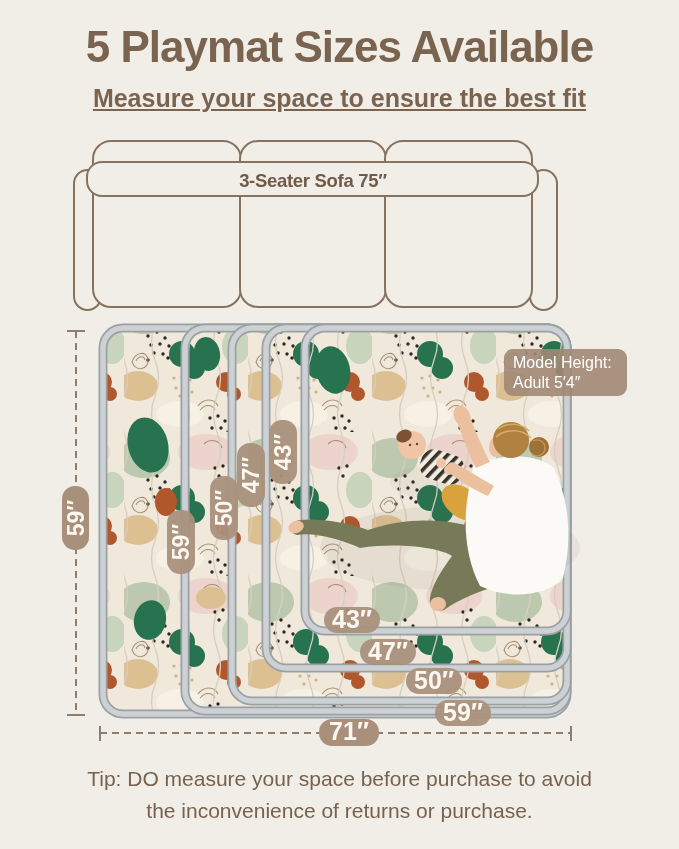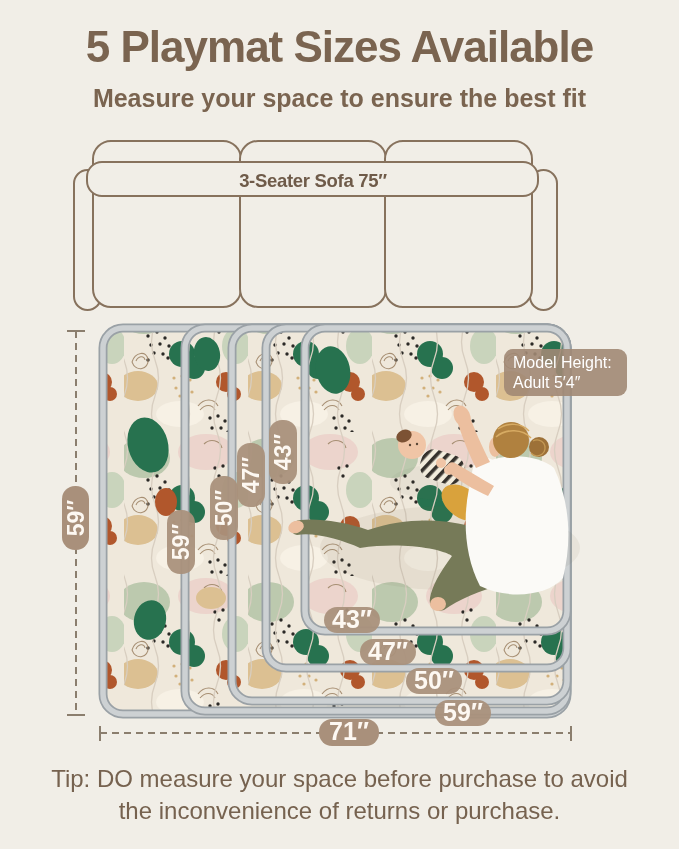--- a/index.html
+++ b/index.html
@@ -7,25 +7,25 @@
     position:relative;width:679px;height:849px;margin:0 auto;
     background:#f1eee7;overflow:hidden;
     font-family:"Liberation Sans",sans-serif;
   }
   .title{
     position:absolute;top:22px;left:0;width:100%;text-align:center;
     font-size:44px;font-weight:bold;color:#7a6450;letter-spacing:-1px;
   }
   .subtitle{
     position:absolute;top:84px;left:0;width:100%;text-align:center;
-    font-size:25px;font-weight:bold;color:#7a6450;
+    font-size:25px;font-weight:bold;color:#7a6450;text-decoration:underline;
   }
   .tip{
     position:absolute;top:763px;left:0;width:100%;text-align:center;
-    font-size:24px;color:#76624f;line-height:32px;font-weight:normal;
+    font-size:21px;color:#76624f;line-height:32px;font-weight:normal;
   }
   svg.diagram{position:absolute;left:0;top:140px;}
   .badge-num{fill:#fdf8f2;font-weight:bold;font-family:"Liberation Sans",sans-serif;}
   .dim{stroke:#8b7e6e;stroke-width:2;}
 </style>
 </head>
 <body>
 
 <div class="page">
 

